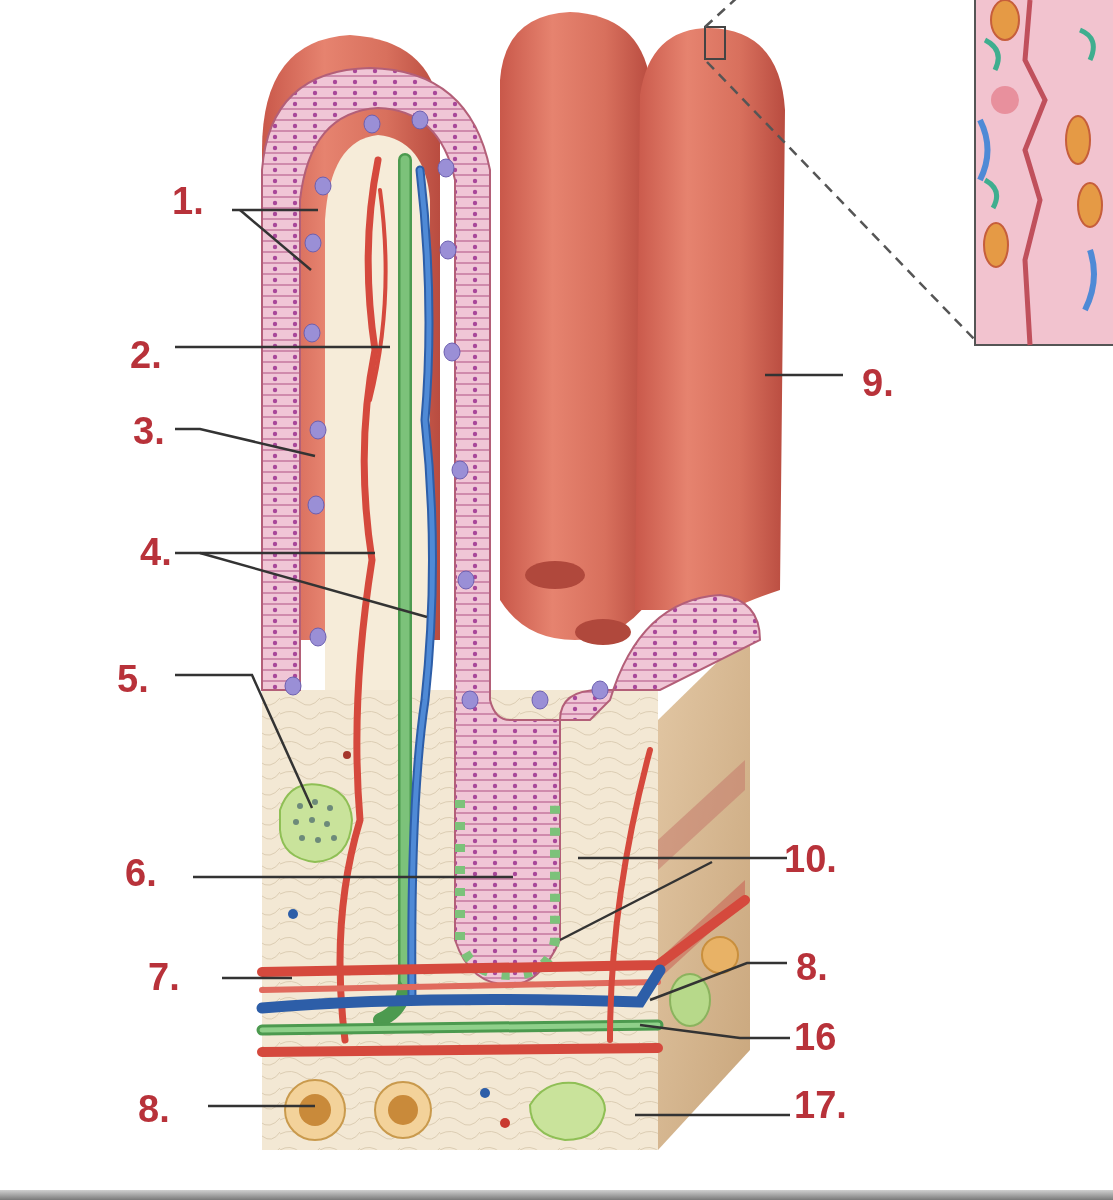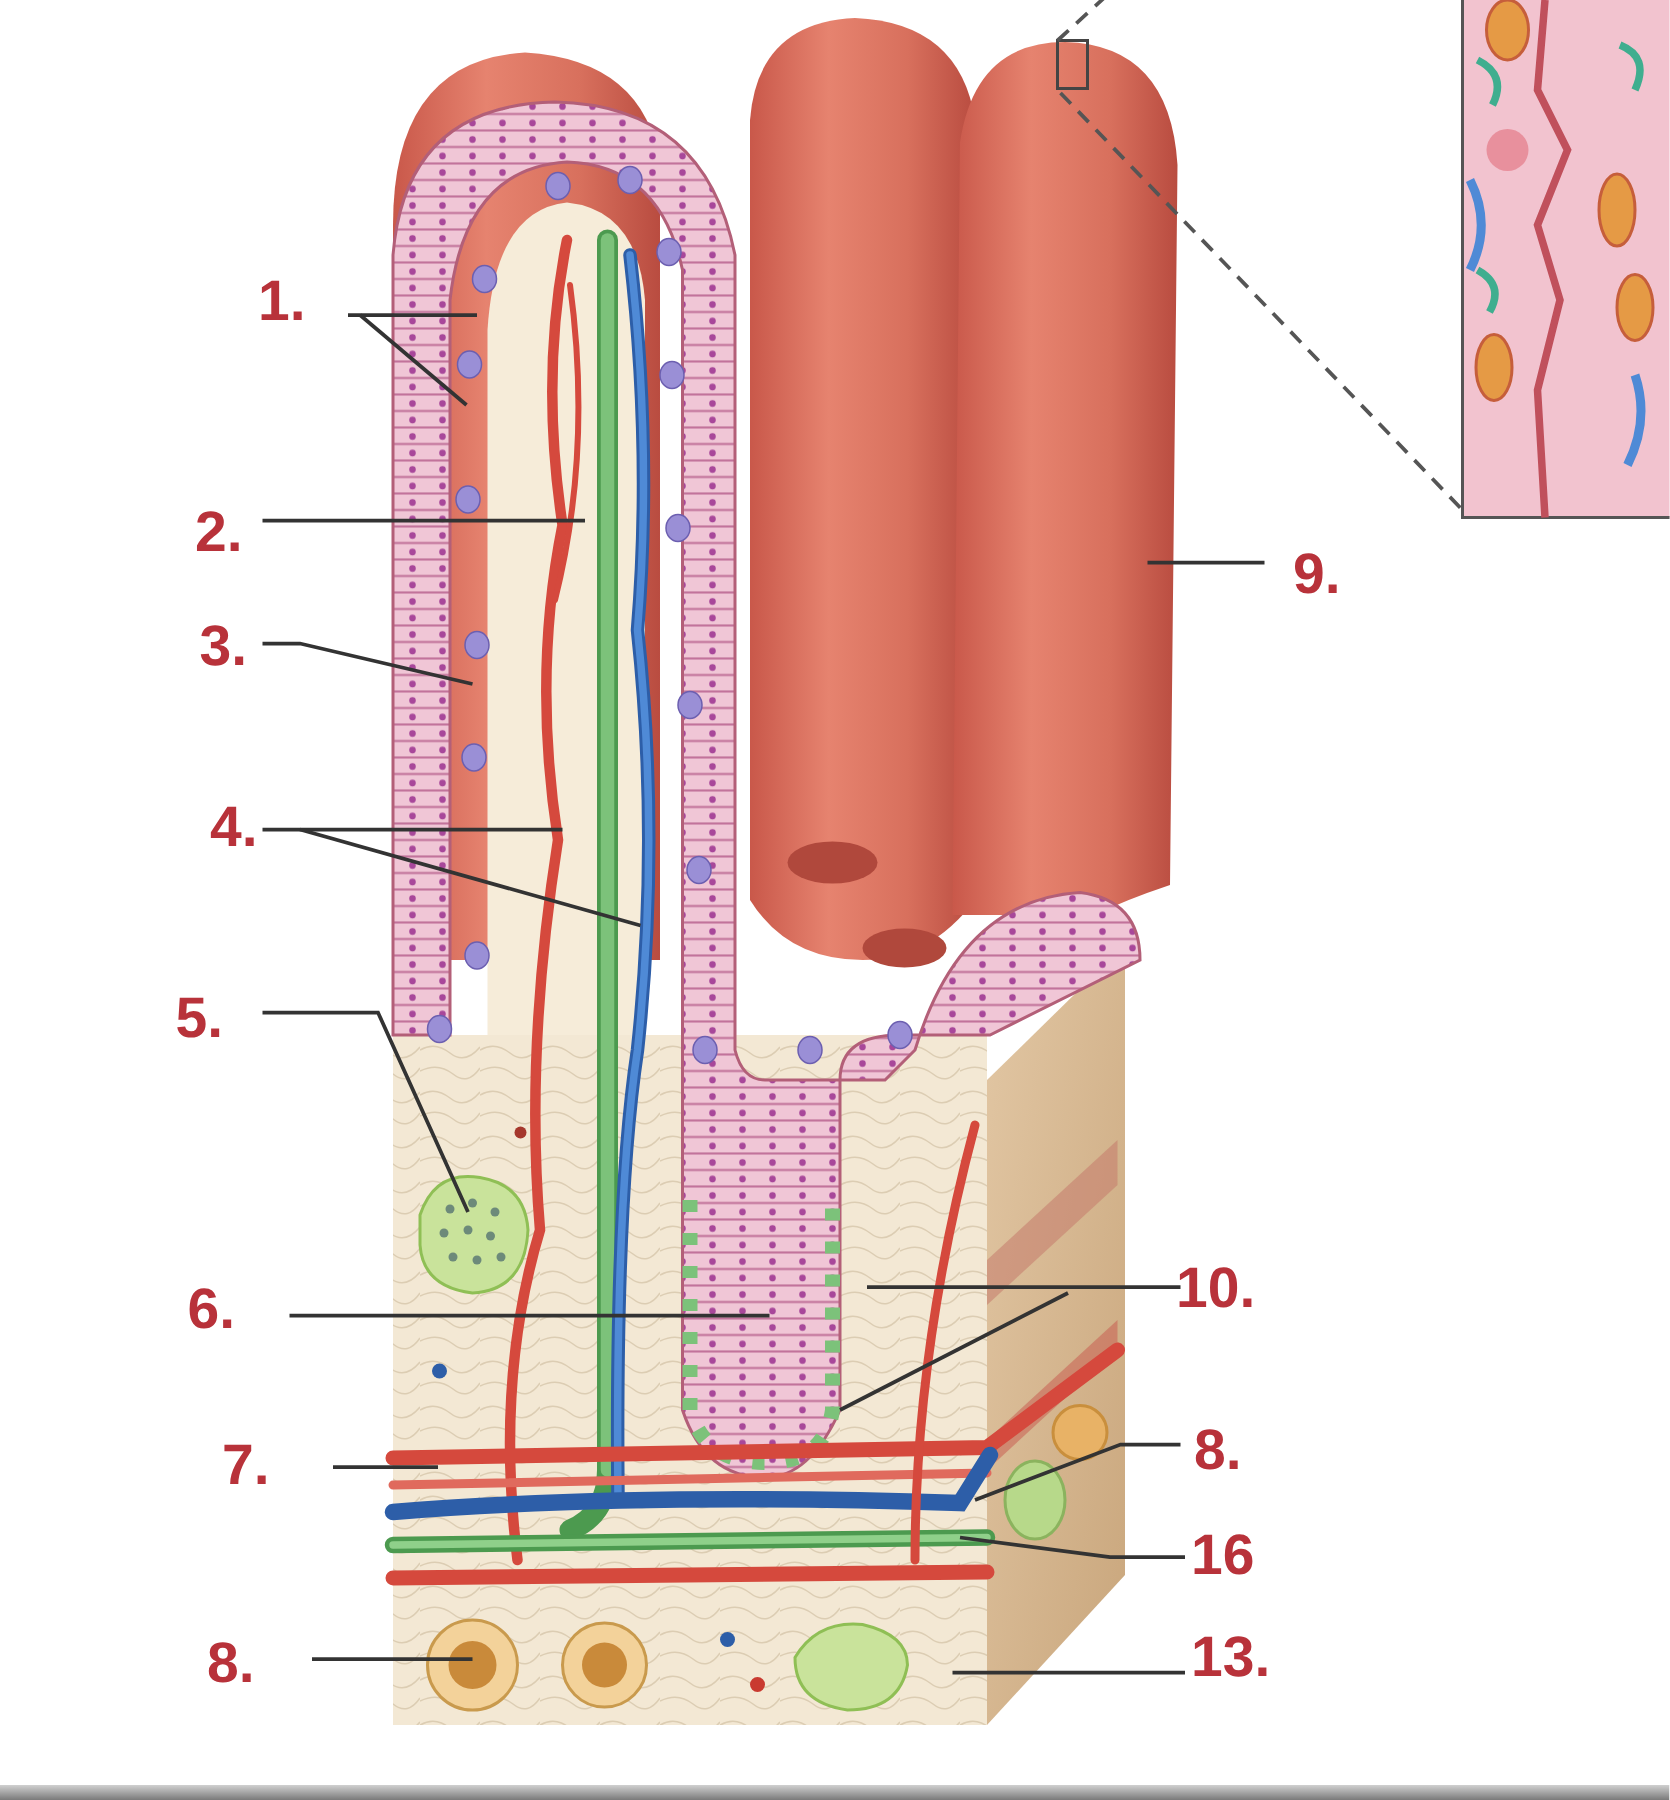--- a/index.html
+++ b/index.html
@@ -182,15 +182,15 @@
 <div class="lbl" style="left:133px;top:412px;">3.</div>
 <div class="lbl" style="left:140px;top:533px;">4.</div>
 <div class="lbl" style="left:117px;top:660px;">5.</div>
 <div class="lbl" style="left:125px;top:854px;">6.</div>
 <div class="lbl" style="left:148px;top:958px;">7.</div>
 <div class="lbl" style="left:138px;top:1090px;">8.</div>
 <div class="lbl" style="left:862px;top:364px;">9.</div>
 <div class="lbl" style="left:784px;top:840px;">10.</div>
 <div class="lbl" style="left:796px;top:948px;">8.</div>
 <div class="lbl" style="left:794px;top:1018px;">16</div>
-<div class="lbl" style="left:794px;top:1086px;">13.</div>
+<div class="lbl" style="left:794px;top:1086px;">17.</div>
 
 <div class="bottombar"></div>
 
 </body></html>

